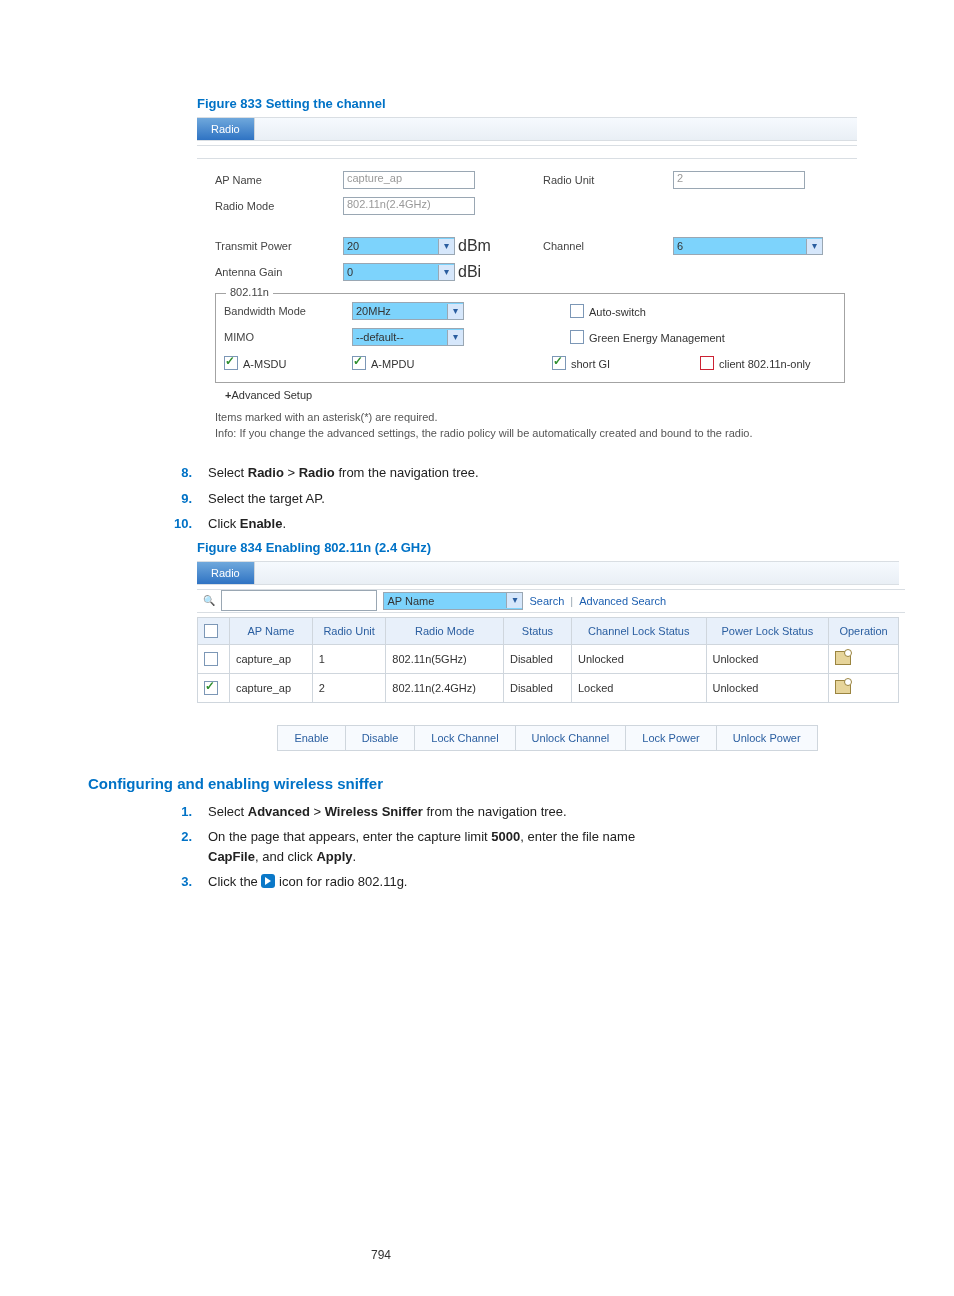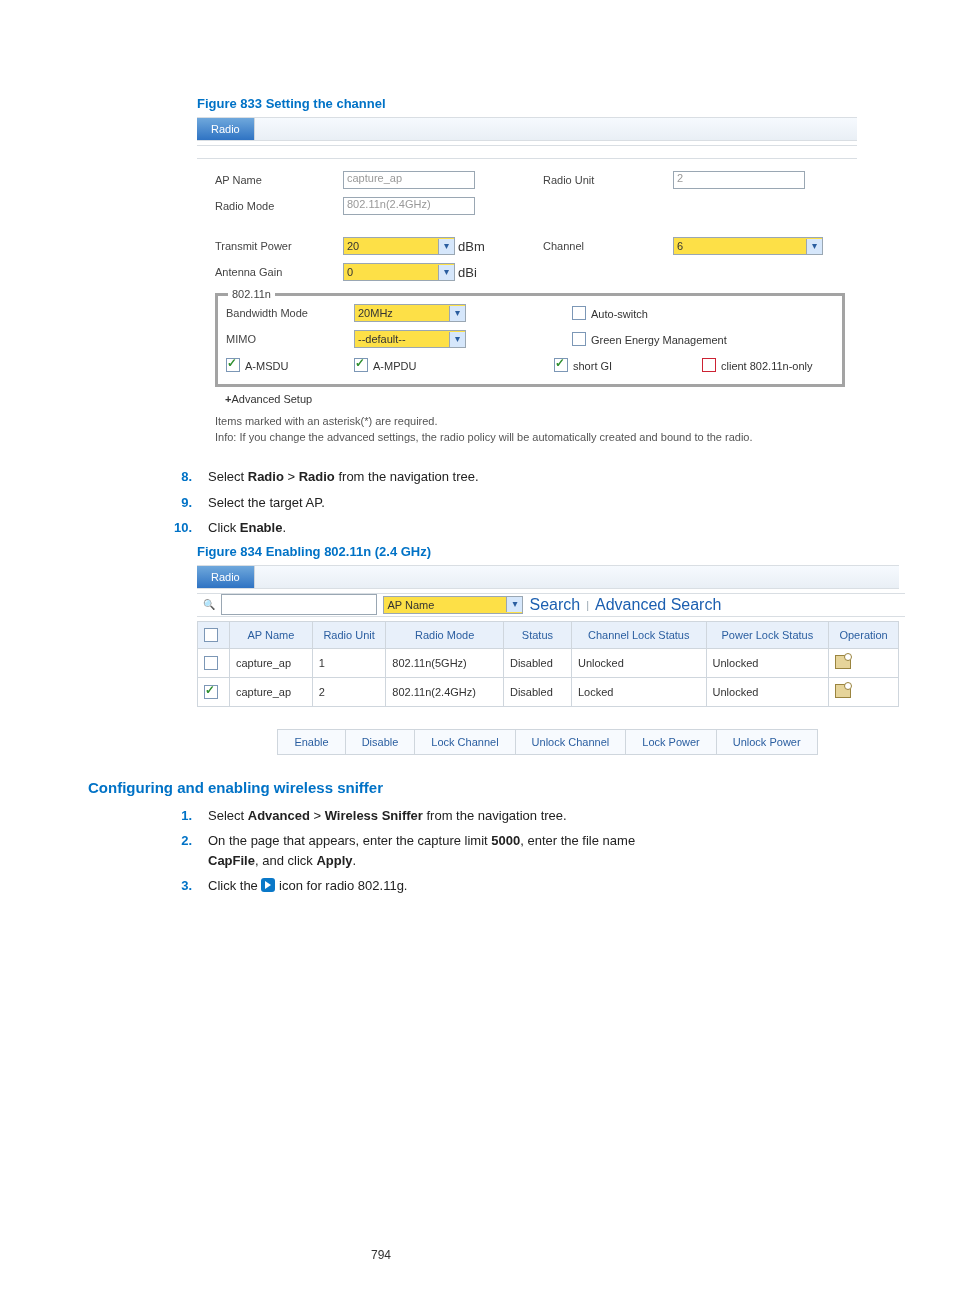--- a/index.html
+++ b/index.html
@@ -89,21 +89,21 @@
   }
   .lbl2 {
     width: 130px;
     flex: 0 0 130px;
     color: #444;
   }
   .txt, .ddl {
     height: 18px;
     box-sizing: border-box;
     border: 1px solid #9aa7b3;
-    background: #fde047;
+    background: #7dd3fc;
     font-size: 11px;
     padding: 0 3px;
     color: #777;
   }
   .txt { width: 132px; }
   .txt.ro { color:#999; background:#fff; }
   .ddl {
     width: 112px;
     color:#333;
     position: relative;
@@ -116,23 +116,23 @@
     width: 15px;
     height: 15px;
     line-height: 13px;
     text-align: center;
     background: #d6e7fb;
     border-left: 1px solid #9aa7b3;
     color: #2a5ea0;
     font-size: 10px;
     margin-right:-3px;
   }
-  .unit { font-size: 13px; color:#333; }
+  .unit { font-size: 16px; color:#333; }
   .fieldset {
-    border: 3px solid #a3a3a3;
+    border: 1px solid #a3a3a3;
     margin-top: 8px;
     padding: 4px 8px 6px 8px;
     position: relative;
   }
   .legend {
     position: absolute;
     top: -8px;
     left: 10px;
     background: #fff;
     padding: 0 4px;
@@ -167,21 +167,21 @@
   .f834 {
     font-size:11px; color:#333; margin-bottom: 18px;
   }
   .searchbar {
     width:100%; height:22px; line-height:22px;
     border-top:1px solid #d9dee3; border-bottom:1px solid #d9dee3;
     display:flex; align-items:center; padding-left:6px; gap:6px;
   }
   .searchicon::before{ content:"\1F50D"; font-size:10px; color:#888; }
   .searchtxt { width:150px; height:17px; border:1px solid #9aa7b3; }
-  .blk { color:#1c5fb0; font-size:16px; }
+  .blk { color:#1c5fb0; font-size:11px; }
   .pipesep { color:#9aa7b3; }
 
   table.grid {
     width:100%; border-collapse: collapse; margin-top:4px;
   }
   table.grid th {
     background:#e8f0fa; color:#2a5ea0; font-weight:normal;
     border:1px solid #cfd6dd; padding:6px 4px; font-size:11px;
   }
   table.grid td {

